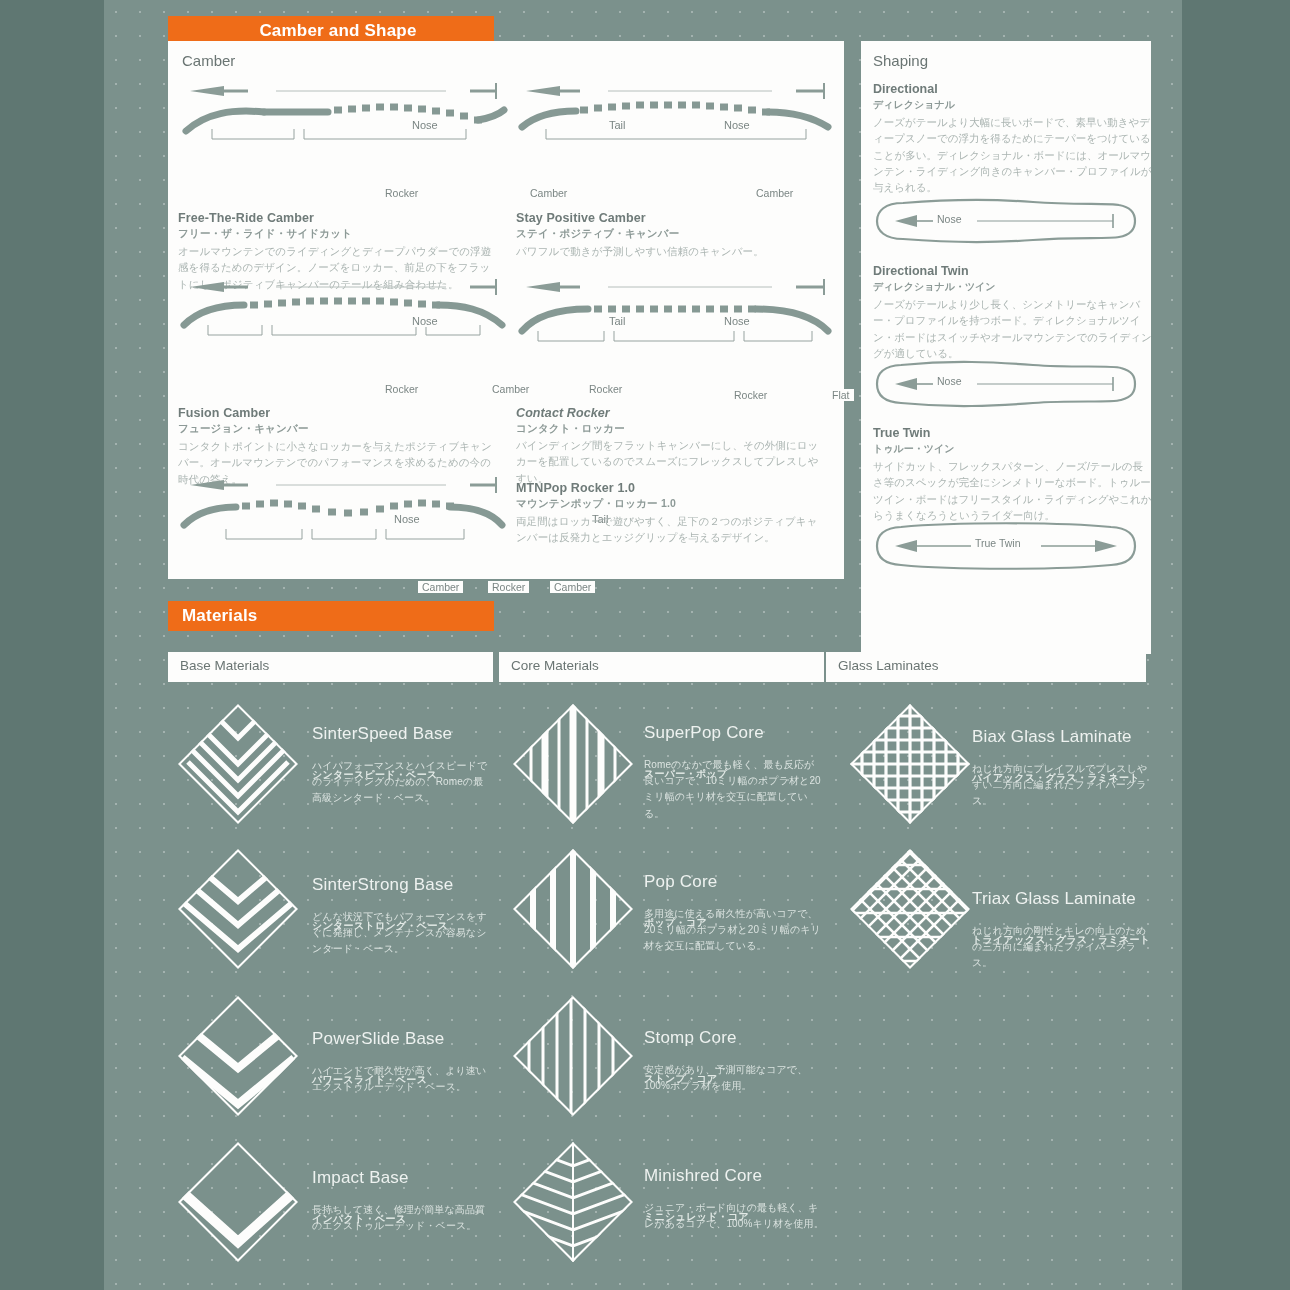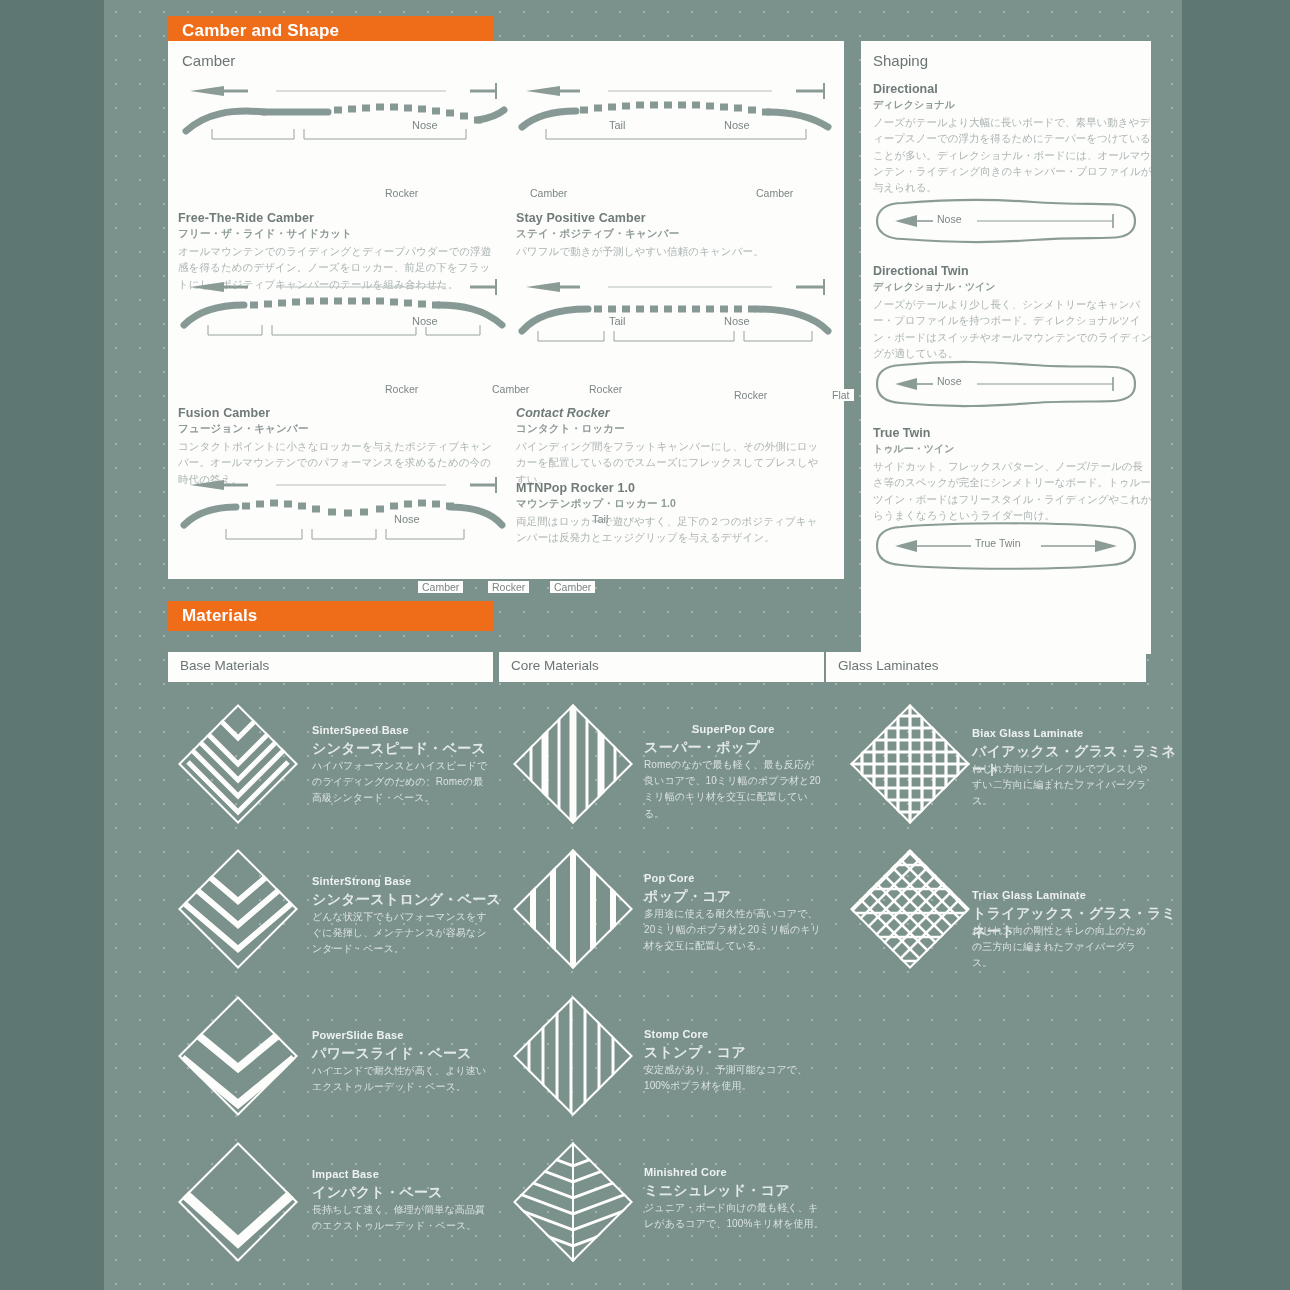--- a/index.html
+++ b/index.html
@@ -53,32 +53,32 @@
   svg{ display:block; }
 
   
   .sh-title{ position:absolute; font-size:12.5px; font-weight:bold; color:#6f7b79;}
   .sh-jp{ position:absolute; font-size:10px; font-weight:bold; color:#8d9a97;}
   .sh-desc{ position:absolute; font-size:10.5px; color:#aab4b1; line-height:1.55; width:280px;}
 
   
   .mat-head{ position:absolute; background:#fdfdfc; height:30px; }
   .mat-head span{ position:absolute; left:12px; top:6px; font-size:13.5px; color:#6a7573; }
-  .mat-name{ position:absolute; font-size:11px; font-weight:bold; color:#eef2f0; letter-spacing:.2px;}
-  .mat-jp{ position:absolute; font-size:14px; font-weight:bold; color:#e2e9e6; letter-spacing:.3px;}
+  .mat-name{ position:absolute; font-size:17px; font-weight:normal; color:#eef2f0; letter-spacing:.2px;}
+  .mat-jp{ position:absolute; font-size:10px; font-weight:bold; color:#e2e9e6; letter-spacing:.3px;margin-top:28px;}
   .mat-desc{ position:absolute; font-size:10px; color:#dbe3e0; line-height:1.62; letter-spacing:.1px;}
   .dia{ position:absolute; }
 </style>
 </head>
 <body>
 
 <div id="page">
   <div id="sheet">
 
-    <div class="sec-bar" style="left:64px; top:16px; width:326px;">
+    <div class="sec-bar" style="left:64px; top:16px; width:326px;text-align:center;">
       <span>Camber and Shape</span>
     </div>
 
     <div class="panel" style="left:64px; top:41px; width:676px; height:538px;">
       <div class="panel-title" style="left:14px; top:11px;">Camber</div>
 
       <div class="dia" style="left:10px; top:38px;">
         <svg width="330" height="92" viewBox="0 0 330 92">
 
           <path d="M12 12 L46 7 L46 17 Z" fill="#8b9c97"></path>
@@ -230,21 +230,21 @@
         </svg>
       </div>
       <div class="dlabel" style="left:552px; top:274px;">Nose</div>
       <div class="dlabel" style="left:694px; top:274px;">Tail</div>
       <div class="dlabel sm" style="left:562px; top:348px;">Rocker</div>
       <div class="dlabel sm" style="left:660px; top:348px;">Flat</div>
       <div class="dlabel sm" style="left:742px; top:348px;">Rocker</div>
 
       <div class="cb-title" style="left:348px; top:365px;font-style:italic;">Contact Rocker</div>
       <div class="cb-jp" style="left:348px; top:381px;">コンタクト・ロッカー</div>
-      <div class="cb-desc w2" style="left:348px; top:397px;">バインディング間をフラットキャンバーにし、その外側にロッカーを配置しているのでスムーズにフレックスしてプレスしやすい。</div>
+      <div class="cb-desc w2" style="left:348px; top:397px;font-family:Liberation Serif, serif;">バインディング間をフラットキャンバーにし、その外側にロッカーを配置しているのでスムーズにフレックスしてプレスしやすい。</div>
 
       <div class="dia" style="left:10px; top:432px;">
         <svg width="330" height="95" viewBox="0 0 330 95">
           <path d="M12 12 L46 7 L46 17 Z" fill="#8b9c97"></path>
           <line x1="44" y1="12" x2="70" y2="12" stroke="#8b9c97" stroke-width="3"></line>
           <line x1="98" y1="12" x2="268" y2="12" stroke="#b6bfbc" stroke-width="1"></line>
           <line x1="292" y1="12" x2="318" y2="12" stroke="#8b9c97" stroke-width="3"></line>
           <line x1="318" y1="4" x2="318" y2="20" stroke="#8b9c97" stroke-width="2"></line>
           <path d="M6 52 C20 38 40 34 58 34" fill="none" stroke="#869994" stroke-width="7" stroke-linecap="round"></path>
           <g stroke="#869994" stroke-width="7" stroke-linecap="butt">
@@ -430,21 +430,21 @@
             <line x1="50" y1="0" x2="50" y2="128" stroke-width="3"></line>
             <line x1="64" y1="0" x2="64" y2="128" stroke-width="7"></line>
             <line x1="78" y1="0" x2="78" y2="128" stroke-width="3"></line>
             <line x1="92" y1="0" x2="92" y2="128" stroke-width="7"></line>
             <line x1="106" y1="0" x2="106" y2="128" stroke-width="3"></line>
           </g>
           <path d="M64 4 L124 64 L64 124 L4 64 Z" fill="none" stroke="#fdfdfc" stroke-width="4"></path>
         </g>
       </svg>
     </div>
-    <div class="mat-name" style="left:540px; top:723px;margin-left:48px;">SuperPop Core</div>
+    <div class="mat-name" style="left:540px; top:723px;">SuperPop Core</div>
     <div class="mat-jp" style="left:540px; top:739px;">スーパー・ポップ</div>
     <div class="mat-desc" style="left:540px; top:757px; width:180px;">Romeのなかで最も軽く、最も反応が良いコアで、10ミリ幅のポプラ材と20ミリ幅のキリ材を交互に配置している。</div>
 
     <div class="dia" style="left:405px; top:845px;">
       <svg width="128" height="128" viewBox="0 0 128 128">
         <clipPath id="cB">
             <path d="M64 4 L124 64 L64 124 L4 64 Z"></path>
           </clipPath>
         <g clip-path="url(#cB)">
           <g stroke="#fdfdfc" fill="none" stroke-width="6">

